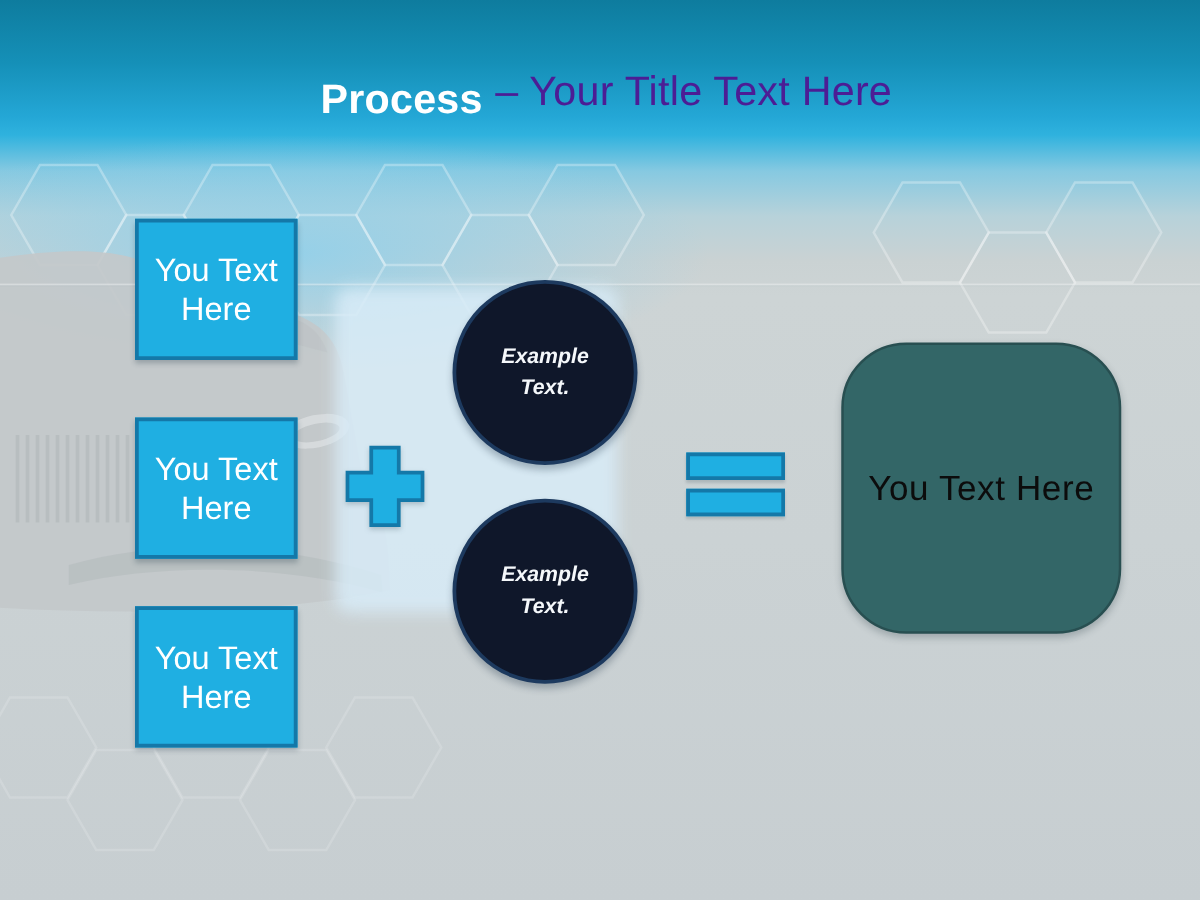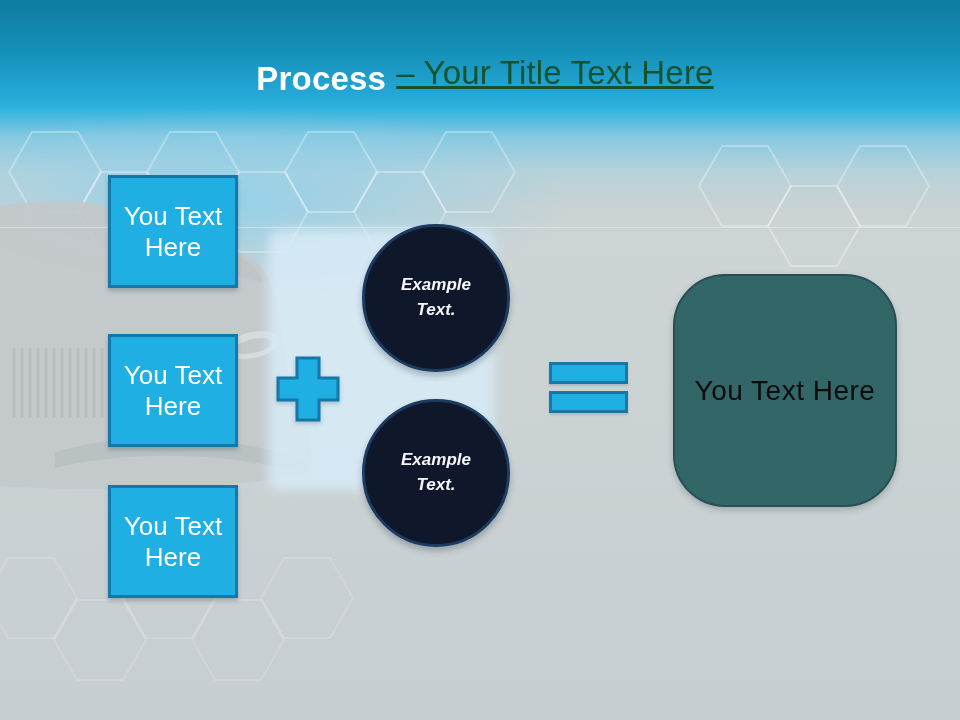--- a/index.html
+++ b/index.html
@@ -31,21 +31,21 @@
     background:#d8ecf8; opacity:0.85; filter:blur(6px); border-radius:12px;
   }
   
   .title {
     position:absolute; left:0; top:50px; width:100%; height:46px;
     display:flex; align-items:center; justify-content:center;
     font-size:33px; color:#ffffff; padding-left:10px; box-sizing:border-box;
     letter-spacing:0.2px;
   }
   .title .kw { font-weight:700;margin-top:12px; }
-  .title .rest { font-weight:400; color:#14532d; margin-left:10px;text-decoration:underline; }
+  .title .rest { font-weight:400; color:#4c1d95; margin-left:10px; }
   
   .inbox {
     position:absolute; left:108px; width:130px; height:113px;
     background:#1fafe2; border:3px solid #1478a8; box-sizing:border-box;
     display:flex; align-items:center; justify-content:center; text-align:center;
     color:#ffffff; font-size:26px; line-height:1.18;
     box-shadow:0 3px 4px rgba(40,62,74,0.28); cursor:pointer;
   }
   .inbox span { display:block; padding:0 10px; }
   .inbox.b1 { top:175px; }

